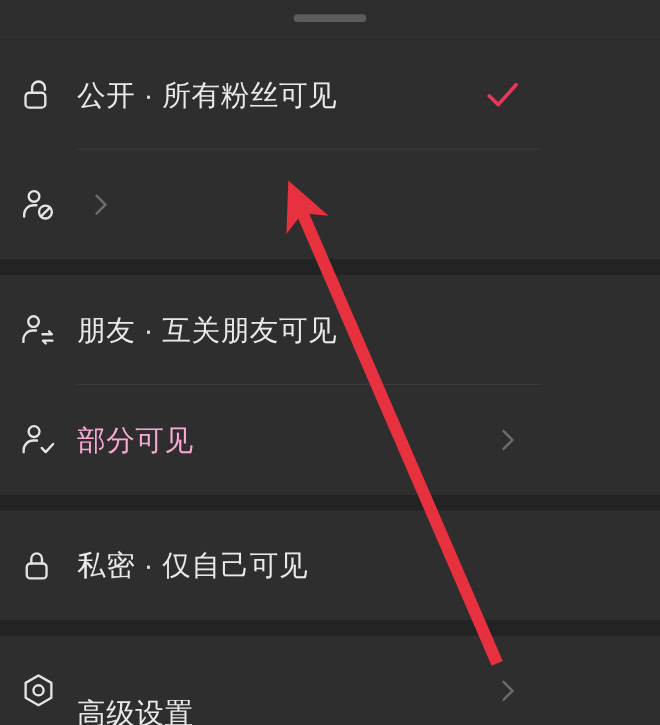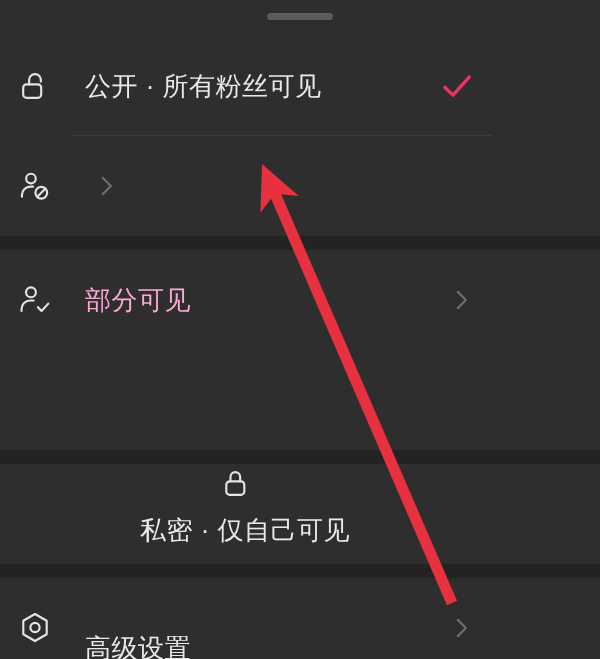--- a/index.html
+++ b/index.html
@@ -51,21 +51,20 @@
     background: #232323;
   }
 
   .row {
     position: relative;
     display: flex;
     align-items: center;
     width: 492px;
     box-sizing: border-box;
     padding: 0 18px 0 16px;
-    gap: 15px;
   }
   .row-icon {
     flex: 0 0 auto;
     width: 38px;
     height: 38px;
     display: flex;
     align-items: center;
     justify-content: center;
     margin-right: 16px;
   }
@@ -145,36 +144,49 @@
               <path d="M9 4.5 L16.5 12 L9 19.5"></path>
             </svg>
           </span>
         </div>
       </div>
       <div class="group-gap" style="top: 236px; height: 14px; background: rgb(35, 35, 35);"></div>
       <div class="group" style="top: 250px; height: 200px; background: rgb(46, 46, 46);">
         <div class="row" style="height: 100px;">
           <span class="row-icon">
             <svg width="36" height="36" viewBox="0 0 32 32" fill="none" stroke="#e4e4e4" stroke-width="1.9" stroke-linecap="round" stroke-linejoin="round">
+              <circle cx="12.0" cy="9.2" r="4.3"></circle>
+              <path d="M3.8 25.6 v-1.6 a7.6 7.6 0 0 1 7.6 -7.6 h2.6"></path>
+              <path d="M19.2 19.4 h7.6 l-2.3 -2.3"></path>
+              <path d="M27.2 24.6 h-7.6 l2.3 2.3"></path>
+            </svg>
+          </span>
+          <span class="row-label" style="color: rgb(233, 233, 233);">朋友 · 互关朋友可见</span>
+          <span class="row-accessory"></span>
+          <div class="row-sep" style="background: rgb(59, 59, 59);"></div>
+        </div>
+        <div class="row" style="height: 100px;">
+          <span class="row-icon">
+            <svg width="36" height="36" viewBox="0 0 32 32" fill="none" stroke="#e4e4e4" stroke-width="1.9" stroke-linecap="round" stroke-linejoin="round">
               <circle cx="12.4" cy="9.2" r="4.4"></circle>
               <path d="M4.0 25.8 v-1.6 a7.8 7.8 0 0 1 7.8 -7.8 h3.0"></path>
               <path d="M18.6 22.4 l3.2 3.4 l6.0 -6.6"></path>
             </svg>
           </span>
           <span class="row-label" style="color: #f9a8d4;">部分可见</span>
           <span class="row-accessory">
             <svg width="26" height="26" viewBox="0 0 24 24" fill="none" stroke="#6d6d6d" stroke-width="2" stroke-linecap="round" stroke-linejoin="round">
               <path d="M9 4.5 L16.5 12 L9 19.5"></path>
             </svg>
           </span>
         </div>
       </div>
       <div class="group-gap" style="top: 450px; height: 14px; background: rgb(35, 35, 35);"></div>
       <div class="group" style="top: 464px; height: 100px; background: rgb(46, 46, 46);">
-        <div class="row" style="height: 100px; flex-direction: column;">
+        <div class="row" style="height: 100px;">
           <span class="row-icon">
             <svg width="36" height="36" viewBox="0 0 32 32" fill="none" stroke="#e4e4e4" stroke-width="1.9" stroke-linecap="round" stroke-linejoin="round">
               <rect x="6.5" y="14.5" width="16" height="12" rx="3"></rect>
               <path d="M10.2 14.5 V10.6 a4.3 4.3 0 0 1 8.6 0 V14.5"></path>
             </svg>
           </span>
           <span class="row-label" style="color: rgb(233, 233, 233);">私密 · 仅自己可见</span>
           <span class="row-accessory"></span>
         </div>
       </div>

